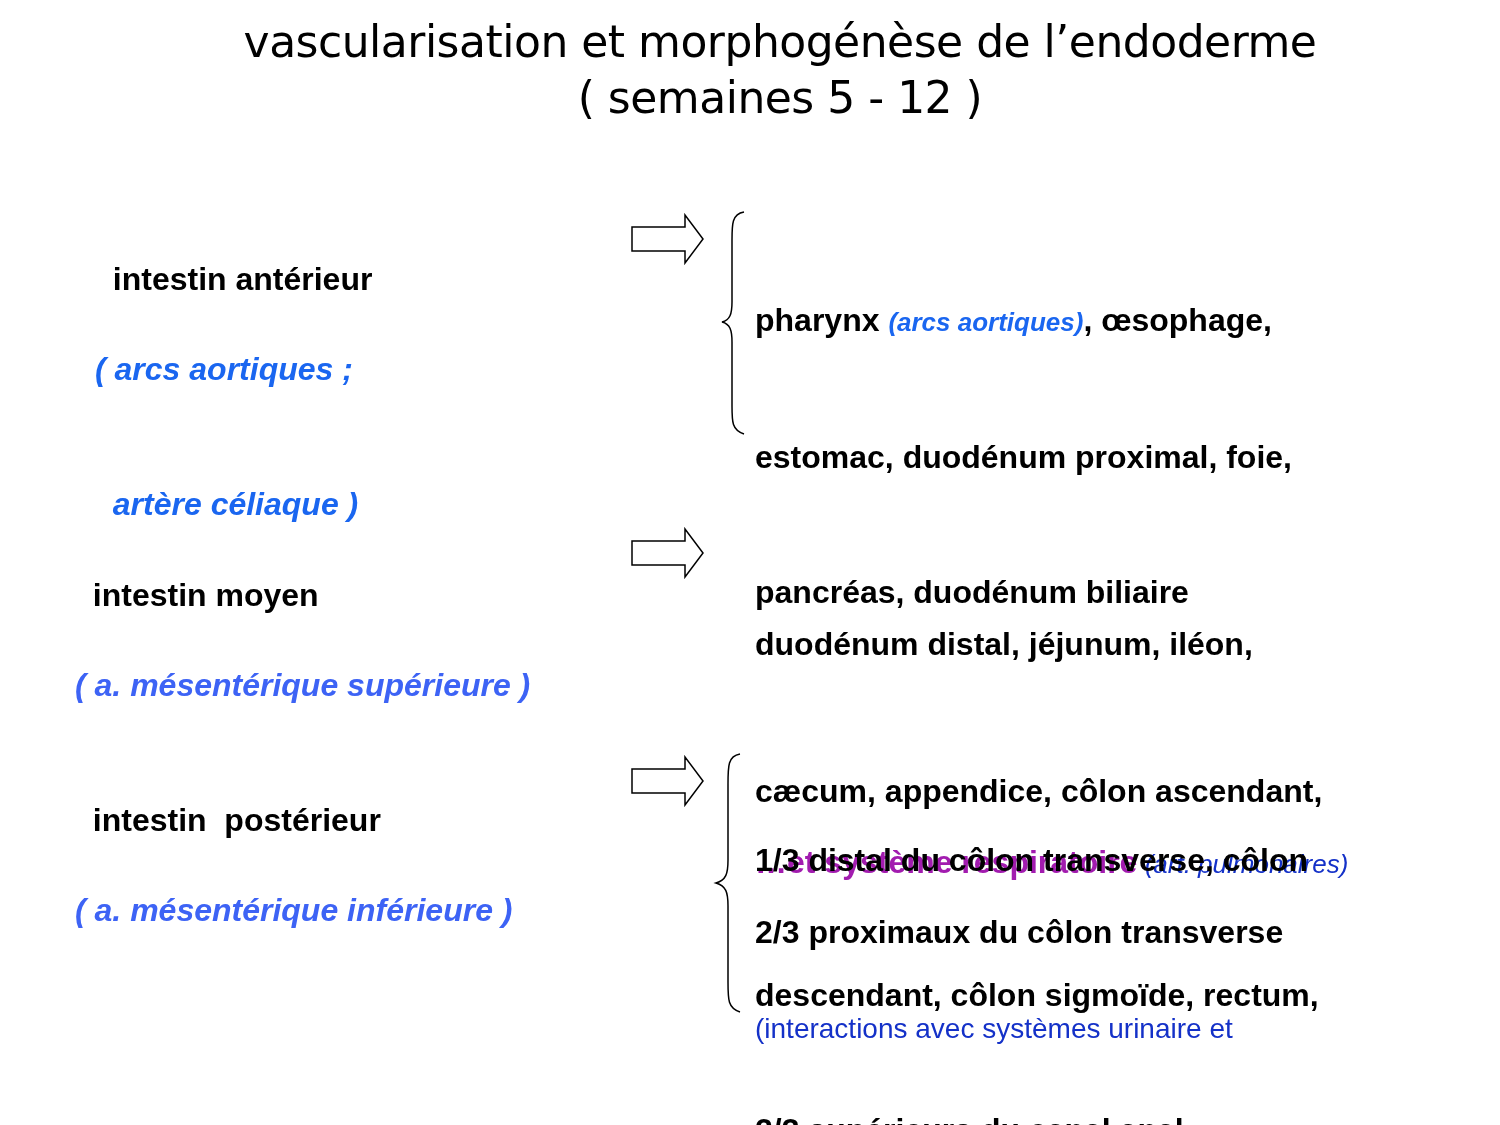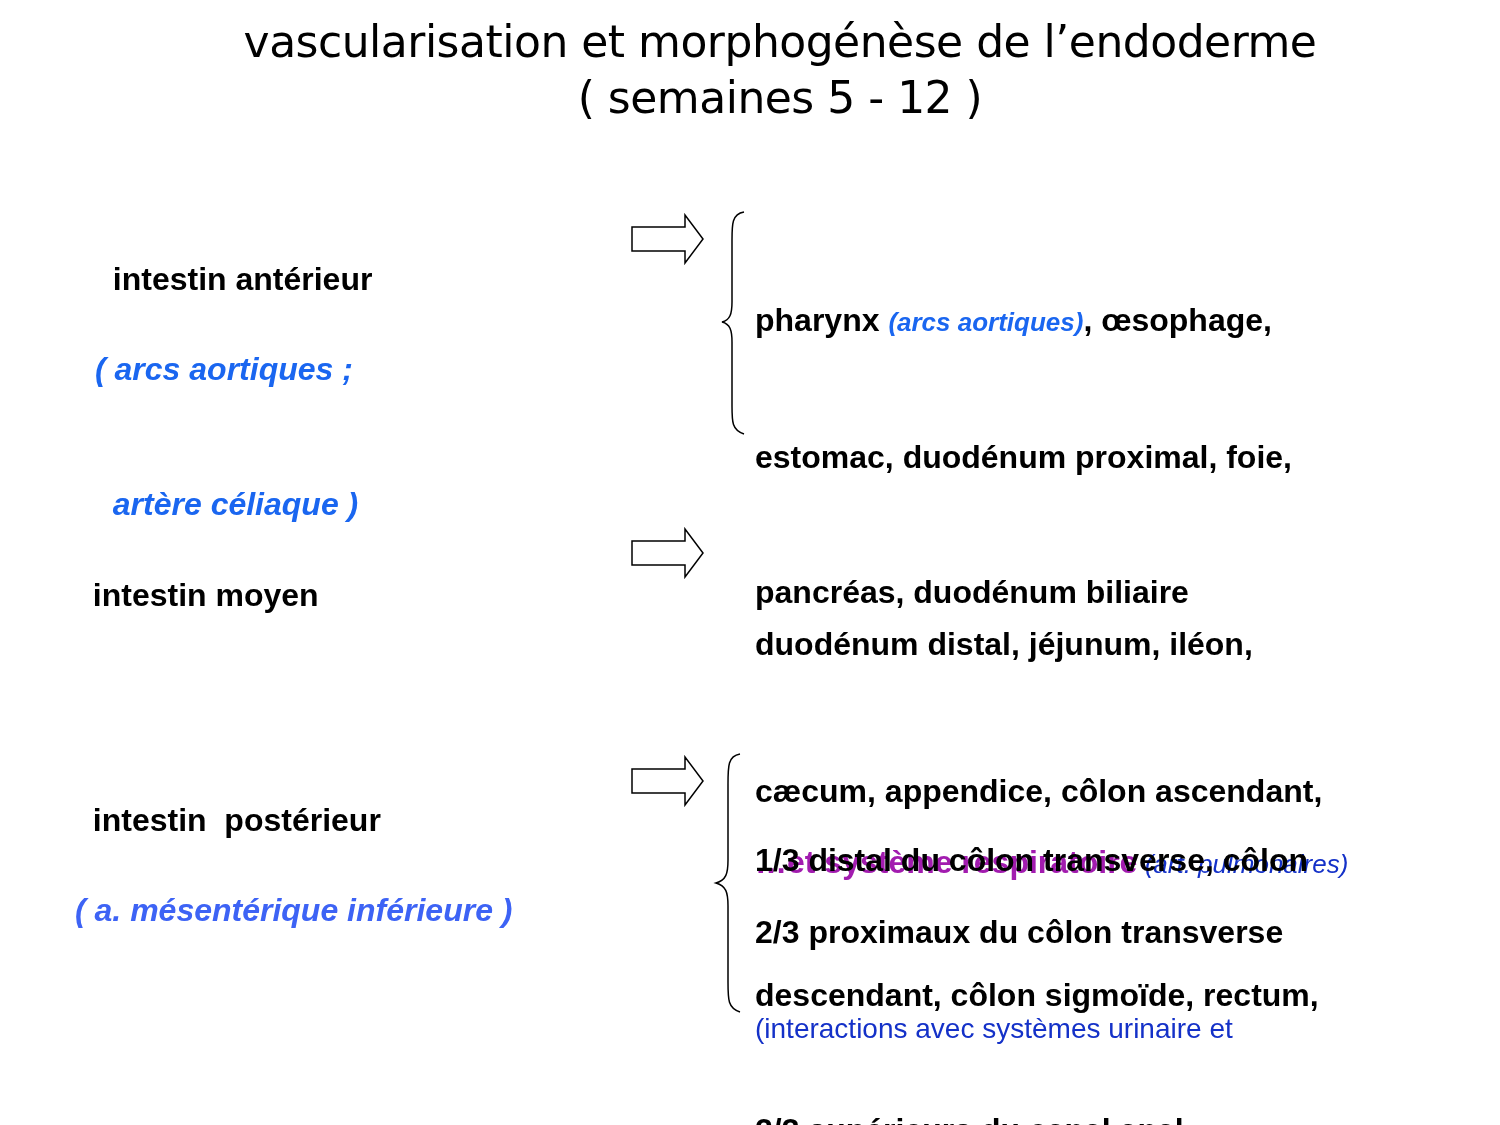--- a/index.html
+++ b/index.html
@@ -58,20 +58,21 @@
 <div class="rt" style="left:755px; top:208px;">
   <span class="line"><span>pharynx </span><span class="blue-it-small">(arcs aortiques)</span><span>, œsophage,</span></span>
   <span class="line">estomac, duodénum proximal, foie,</span>
   <span class="line">pancréas, duodénum biliaire</span>
   <span class="line">​</span>
   <span class="line"><span class="dark-blue">…et système respiratoire</span><span class="dark-blue-small-it"> (art. pulmonaires)</span></span>
 </div>
 
 <div class="lbl" style="left:75px; top:528px;">
   <span>intestin moyen</span>
+  <span class="art2">( a. mésentérique supérieure )</span>
 </div>
 
 <svg class="shape" style="left:628px; top:526px;" width="80" height="56">
   <polygon points="4,15 57,15 57,3 75,27 57,51 57,39 4,39" fill="#fff" stroke="#000" stroke-width="1.5"></polygon>
 </svg>
 
 <div class="rt" style="left:755px; top:524px; line-height:48px;">
   <span class="line">duodénum distal, jéjunum, iléon,</span>
   <span class="line" style="margin-top:5px; line-height:45px;">cæcum, appendice, côlon ascendant,</span>
   <span class="line" style="line-height:45px;">2/3 proximaux du côlon transverse</span>

